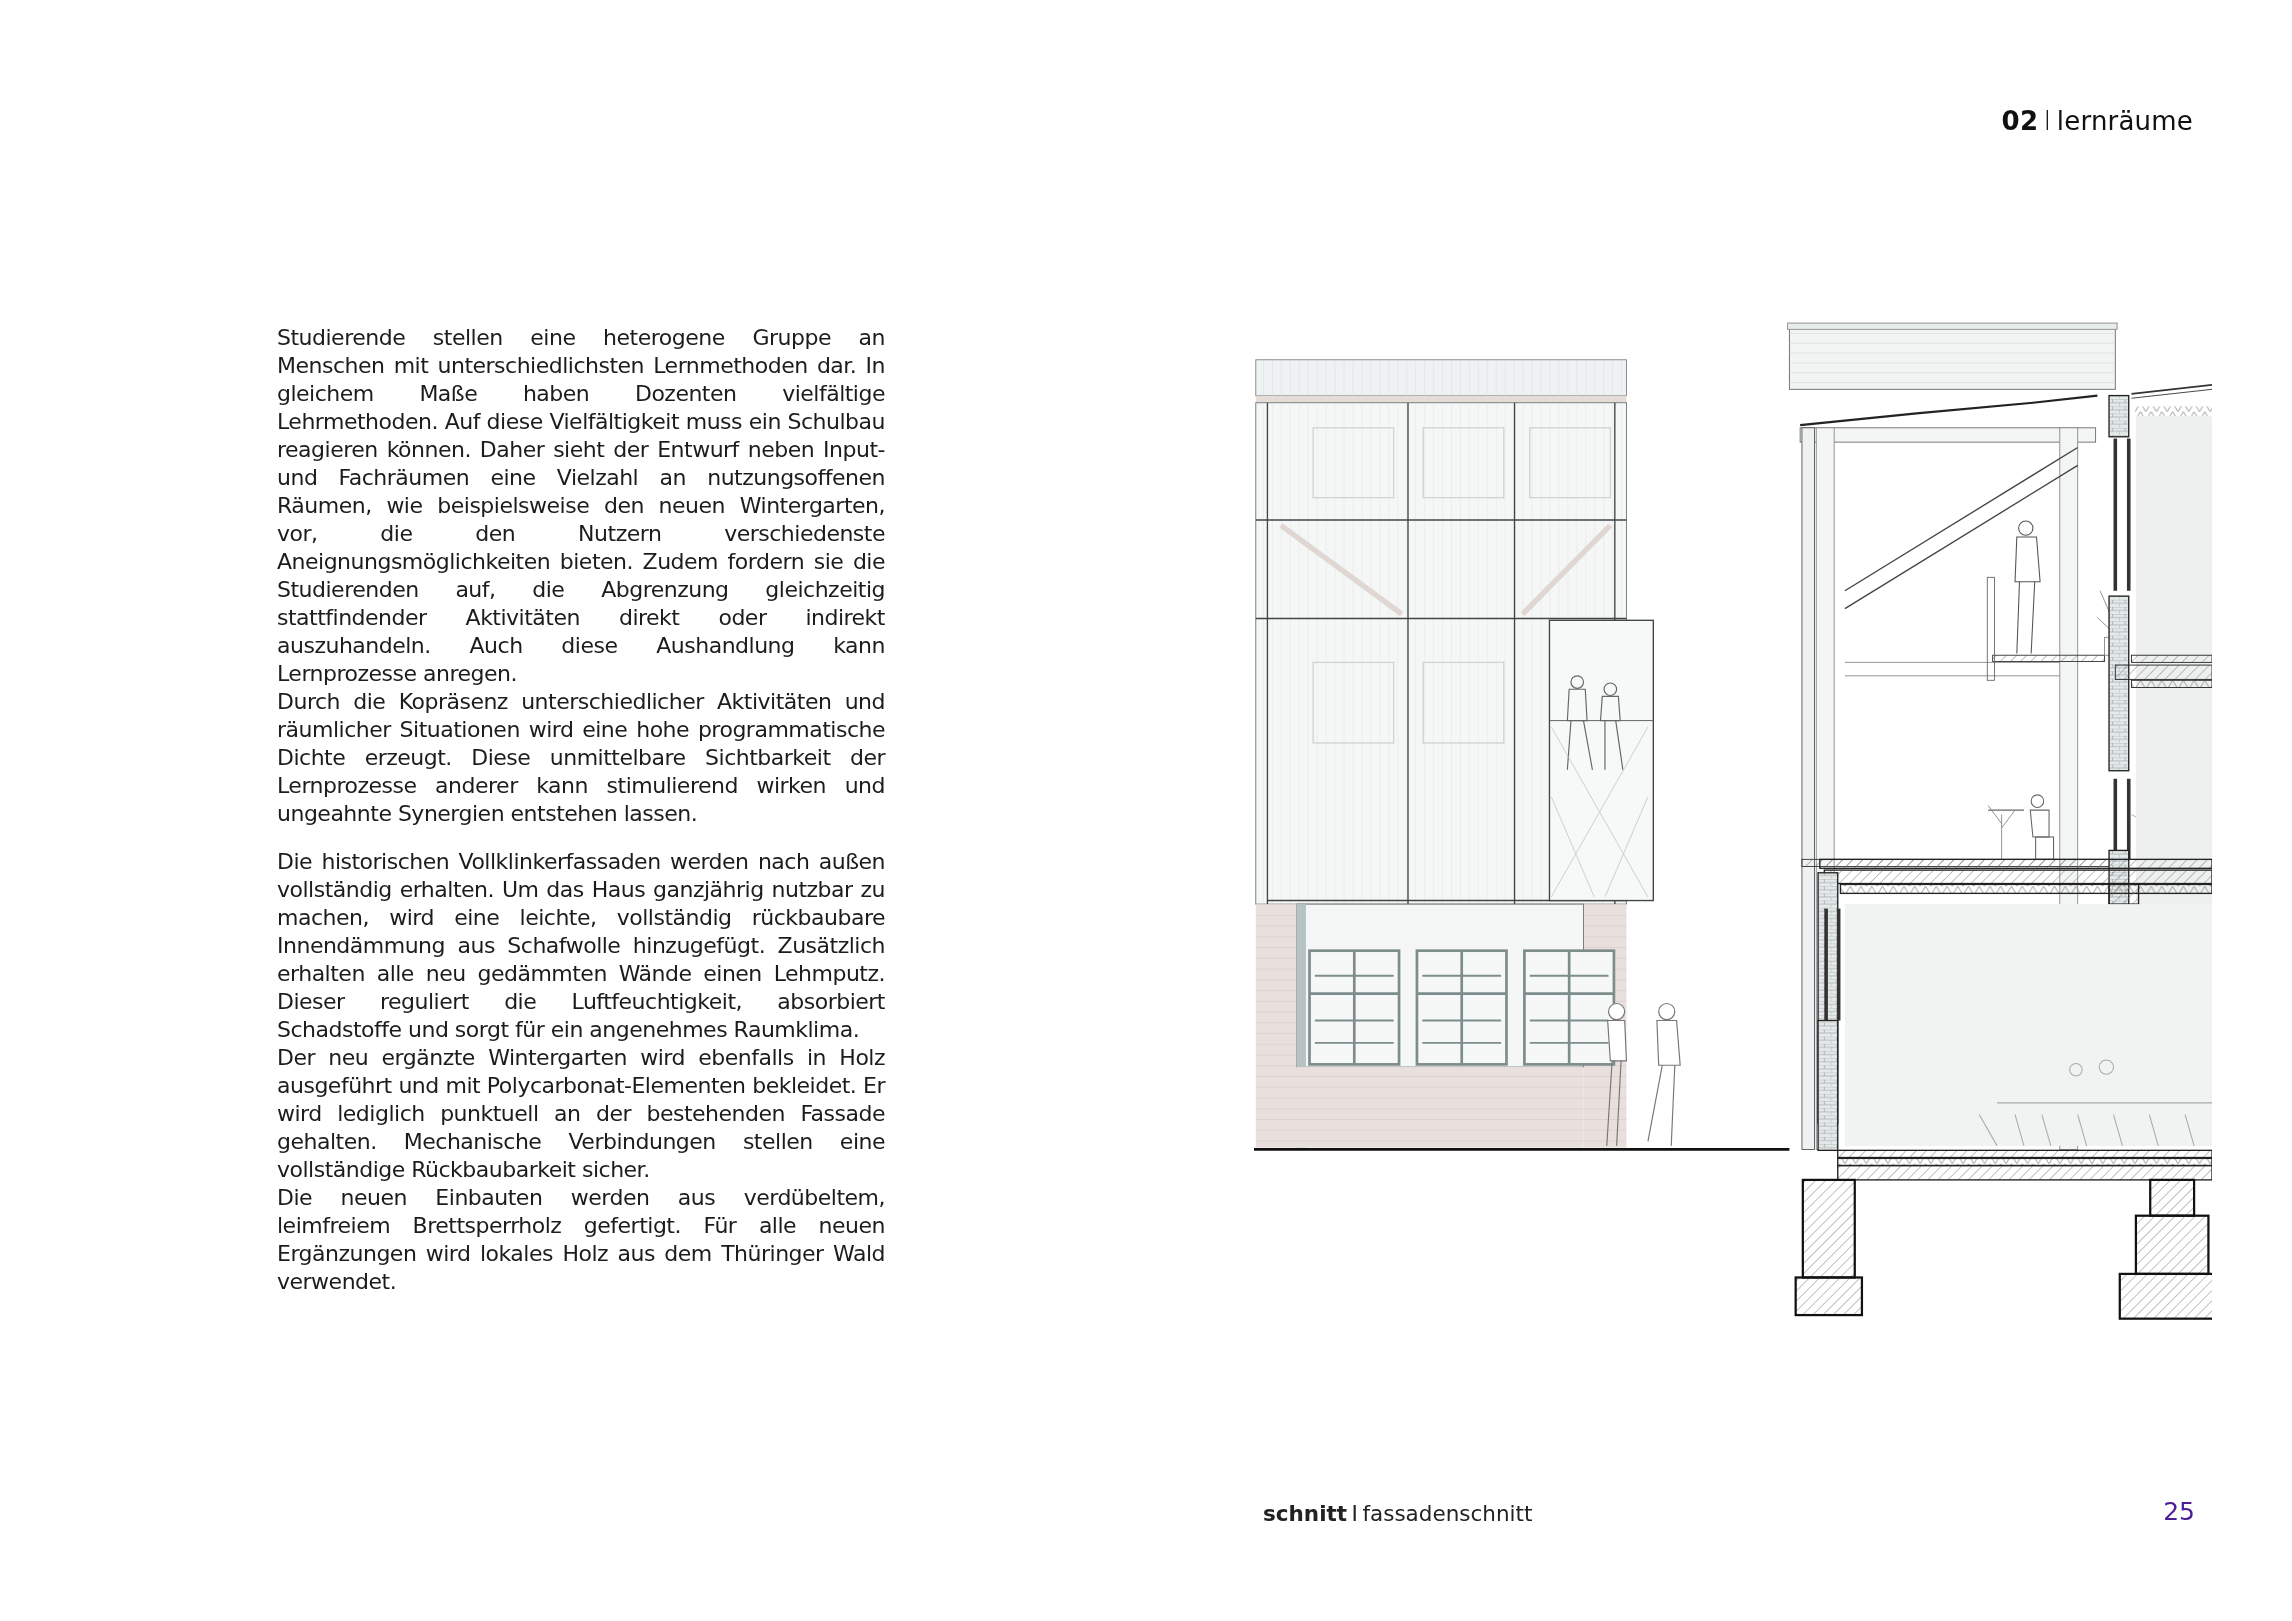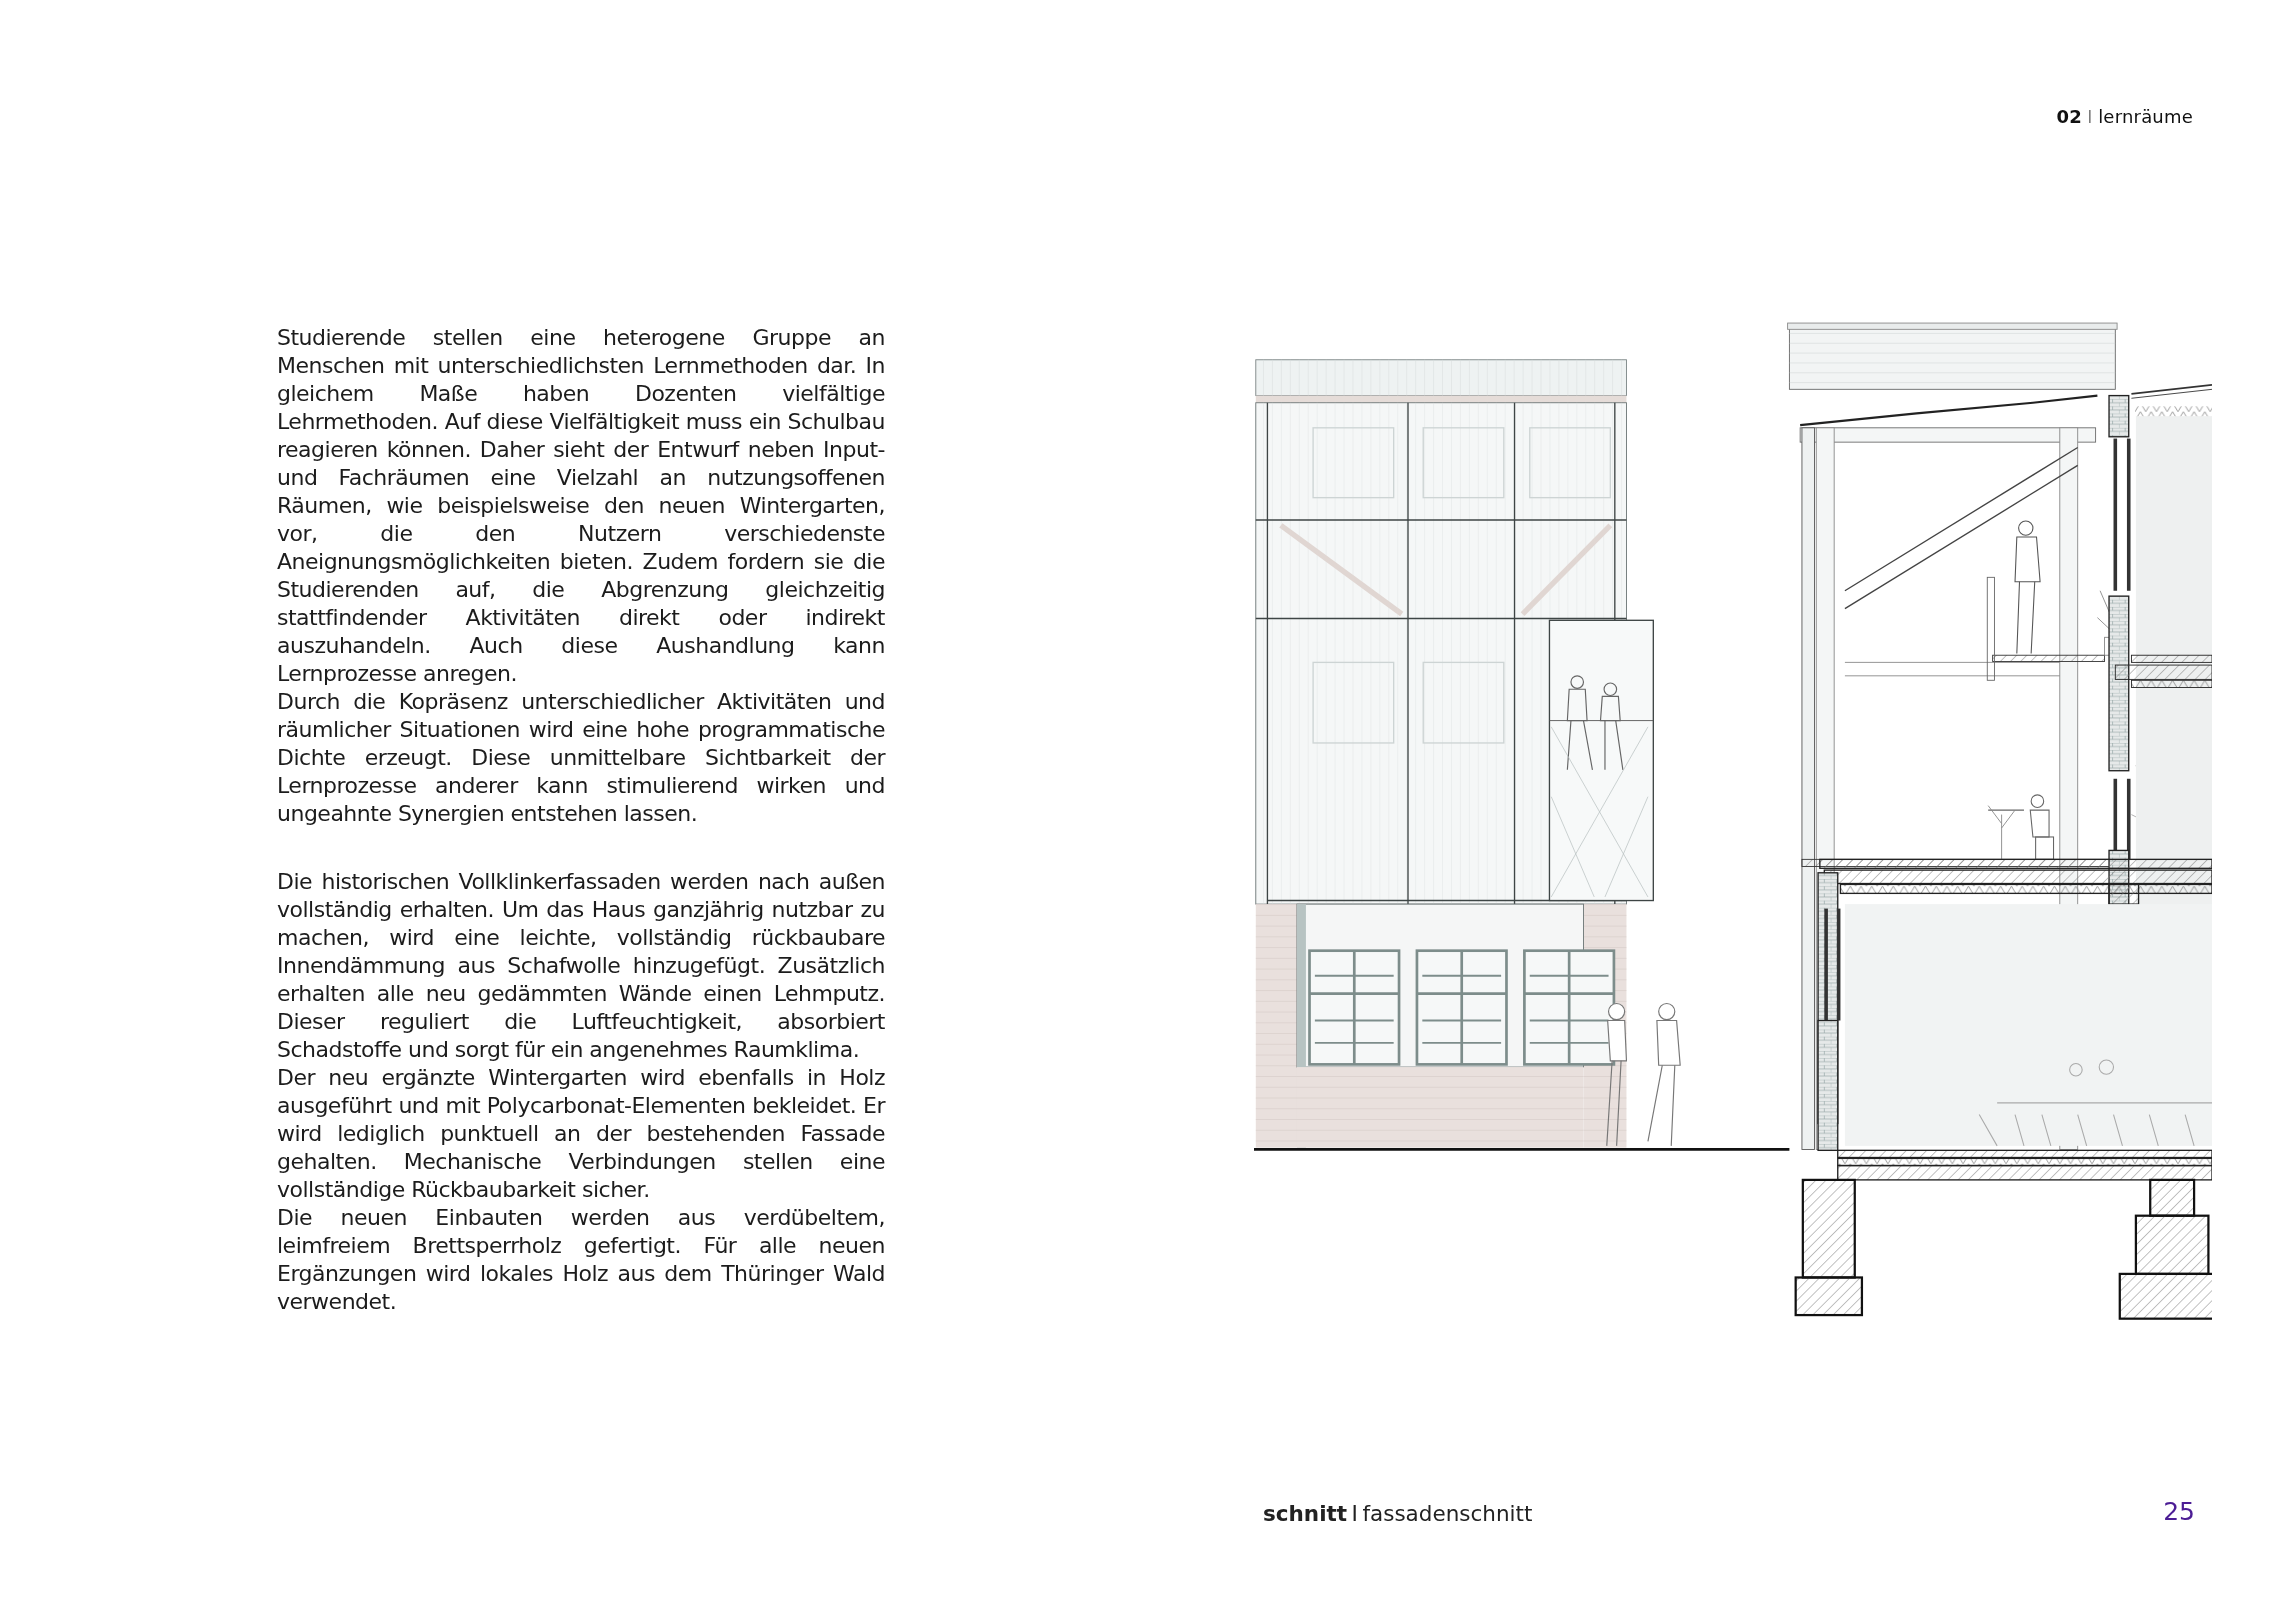--- a/index.html
+++ b/index.html
@@ -1,24 +1,24 @@
 <!DOCTYPE html>
 <html style="font-size:14.3px"><head>
 <meta charset="utf-8">
 <style>
   html, body { margin:0; padding:0; background:#ffffff; }
   body { width:2293px; height:1621px; position:relative; overflow:hidden; font-family:"DejaVu Sans", "Liberation Sans", sans-serif; color:#1a1a1a; }
 
-  .header-label { position:absolute; top:106px; right:100px; font-size:18px; letter-spacing:0.2px; color:#111; }
+  .header-label { position:absolute; top:106px; right:100px; font-size:26px; letter-spacing:0.2px; color:#111; }
   .header-label .num { font-weight:bold; }
   .header-label .sep { margin:0 5.4px; font-weight:300; }
 
   .body-text { position:absolute; left:277px; top:324px; width:608px; font-size:22px; line-height:28px; text-align:justify; hyphens:manual; color:#1c1c1c; letter-spacing:-0.5px; }
   .body-text p { margin:0; }
-  .body-text p.gap { margin-top:40px; }
+  .body-text p.gap { margin-top:20px; }
 
   .footer-caption { position:absolute; left:1263px; top:1501px; font-size:21.5px; color:#222; }
   .footer-caption .bold { font-weight:bold;margin-top:28px; }
   .footer-caption .sep { margin:0 4.5px; }
   .page-number { position:absolute; right:98px; top:1497px; font-size:25px; color:#4c1d95; }
 
   .drawing { position:absolute; left:1254px; top:313px; width:958px; height:1039px; }
 </style>
 </head>
 <body>

